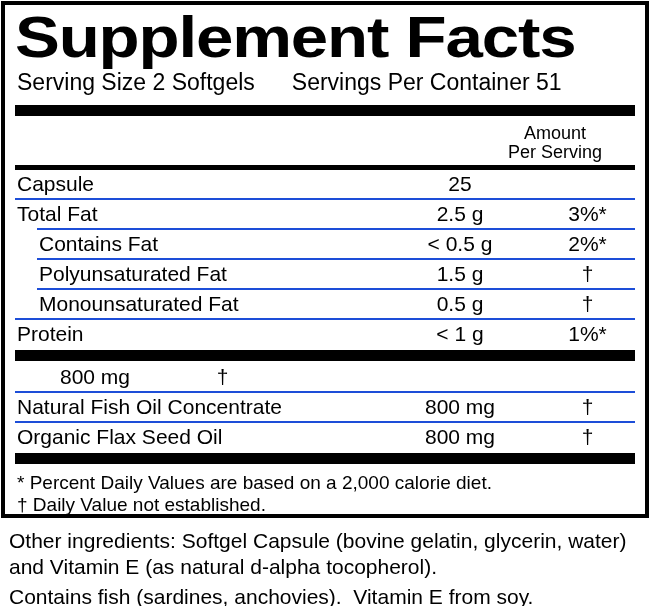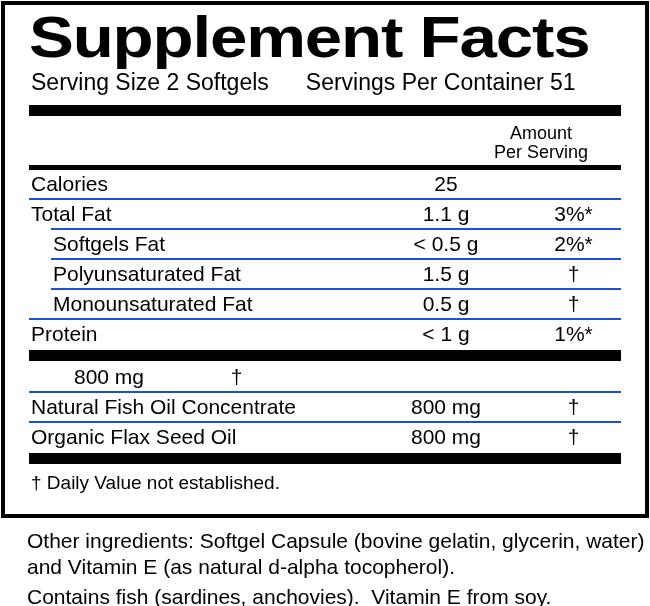--- a/index.html
+++ b/index.html
@@ -9,21 +9,21 @@
     font-family: "Liberation Sans", sans-serif;
     color: #000;
     overflow: hidden;
   }
   .stage { position: relative; width: 650px; height: 606px; background:#fff; }
 
   .facts-box {
     position: absolute; left: 1px; top: 1px;
     width: 648px; height: 517px;
     border: 4px solid #000;
-    padding: 0 24px;
+    padding: 0 10px;
     background: #fff;
     overflow: hidden;
   }
 
   .title-wrap { height: 64px; display: flex; align-items: center; overflow: visible; }
   .title {
     font-size: 57px; font-weight: bold; letter-spacing: -1px;
     white-space: nowrap; line-height: 1;
     transform: scaleX(1.18); transform-origin: 0 55%;
   }
@@ -62,21 +62,21 @@
   .row .dv { width: 95px; text-align: center; white-space: nowrap; }
 
   .footnotes { padding: 6px 2px 4px 2px; font-size: 19px; line-height: 22px; }
   .footnotes .fn { display: block; white-space: nowrap; }
 
   .below-box {
     position: absolute; left: 9px; top: 528px; width: 636px;
     font-size: 21px; line-height: 26px;
   }
   .below-box .para { margin-bottom: 4px; }
-  .below-box .line { display: block; white-space: pre-wrap; margin-left: 18px; }
+  .below-box .line { display: block; white-space: pre-wrap; }
 </style>
 </head>
 <body>
 
 <div class="stage">
 
   <div class="facts-box">
 
     <div class="title-wrap">
       <span class="title">Supplement Facts</span>
@@ -91,33 +91,33 @@
 
     <div class="hdr-row">
       <span class="hdr-spacer"></span>
       <span class="col-amount">
         <span>Amount</span><br>
         <span>Per Serving</span>
       </span>
     </div>
 
     <div class="row first">
-      <span class="name">Calories</span>
+      <span class="name">Capsule</span>
       <span class="amount">25</span>
       <span class="dv"></span>
     </div>
 
     <div class="row">
       <span class="name">Total Fat</span>
-      <span class="amount">1.1 g</span>
+      <span class="amount">2.5 g</span>
       <span class="dv">3%*</span>
     </div>
 
     <div class="row indent">
-      <span class="name">Softgels Fat</span>
+      <span class="name">Contains Fat</span>
       <span class="amount">&lt; 0.5 g</span>
       <span class="dv">2%*</span>
     </div>
 
     <div class="row indent">
       <span class="name">Polyunsaturated Fat</span>
       <span class="amount">1.5 g</span>
       <span class="dv">†</span>
     </div>
 
@@ -148,20 +148,21 @@
 
     <div class="row">
       <span class="name">Organic Flax Seed Oil</span>
       <span class="amount">800 mg</span>
       <span class="dv">†</span>
     </div>
 
     <div class="bar"></div>
 
     <div class="footnotes">
+      <span class="fn">* Percent Daily Values are based on a 2,000 calorie diet.</span>
       <span class="fn">† Daily Value not established.</span>
     </div>
 
   </div>
 
   <div class="below-box">
     <div class="para">
       <span class="line">Other ingredients: Softgel Capsule (bovine gelatin, glycerin, water)</span>
       <span class="line">and Vitamin E (as natural d-alpha tocopherol).</span>
     </div>

